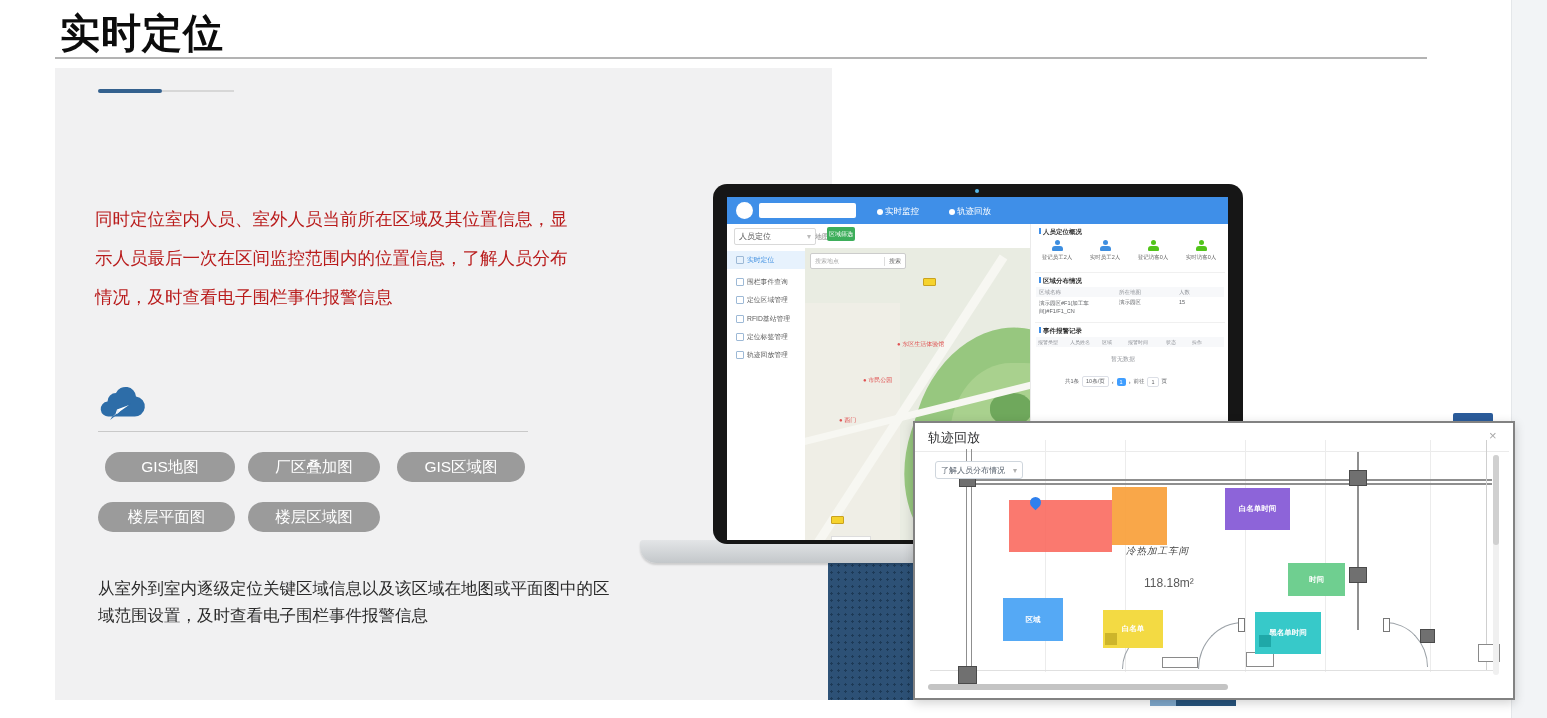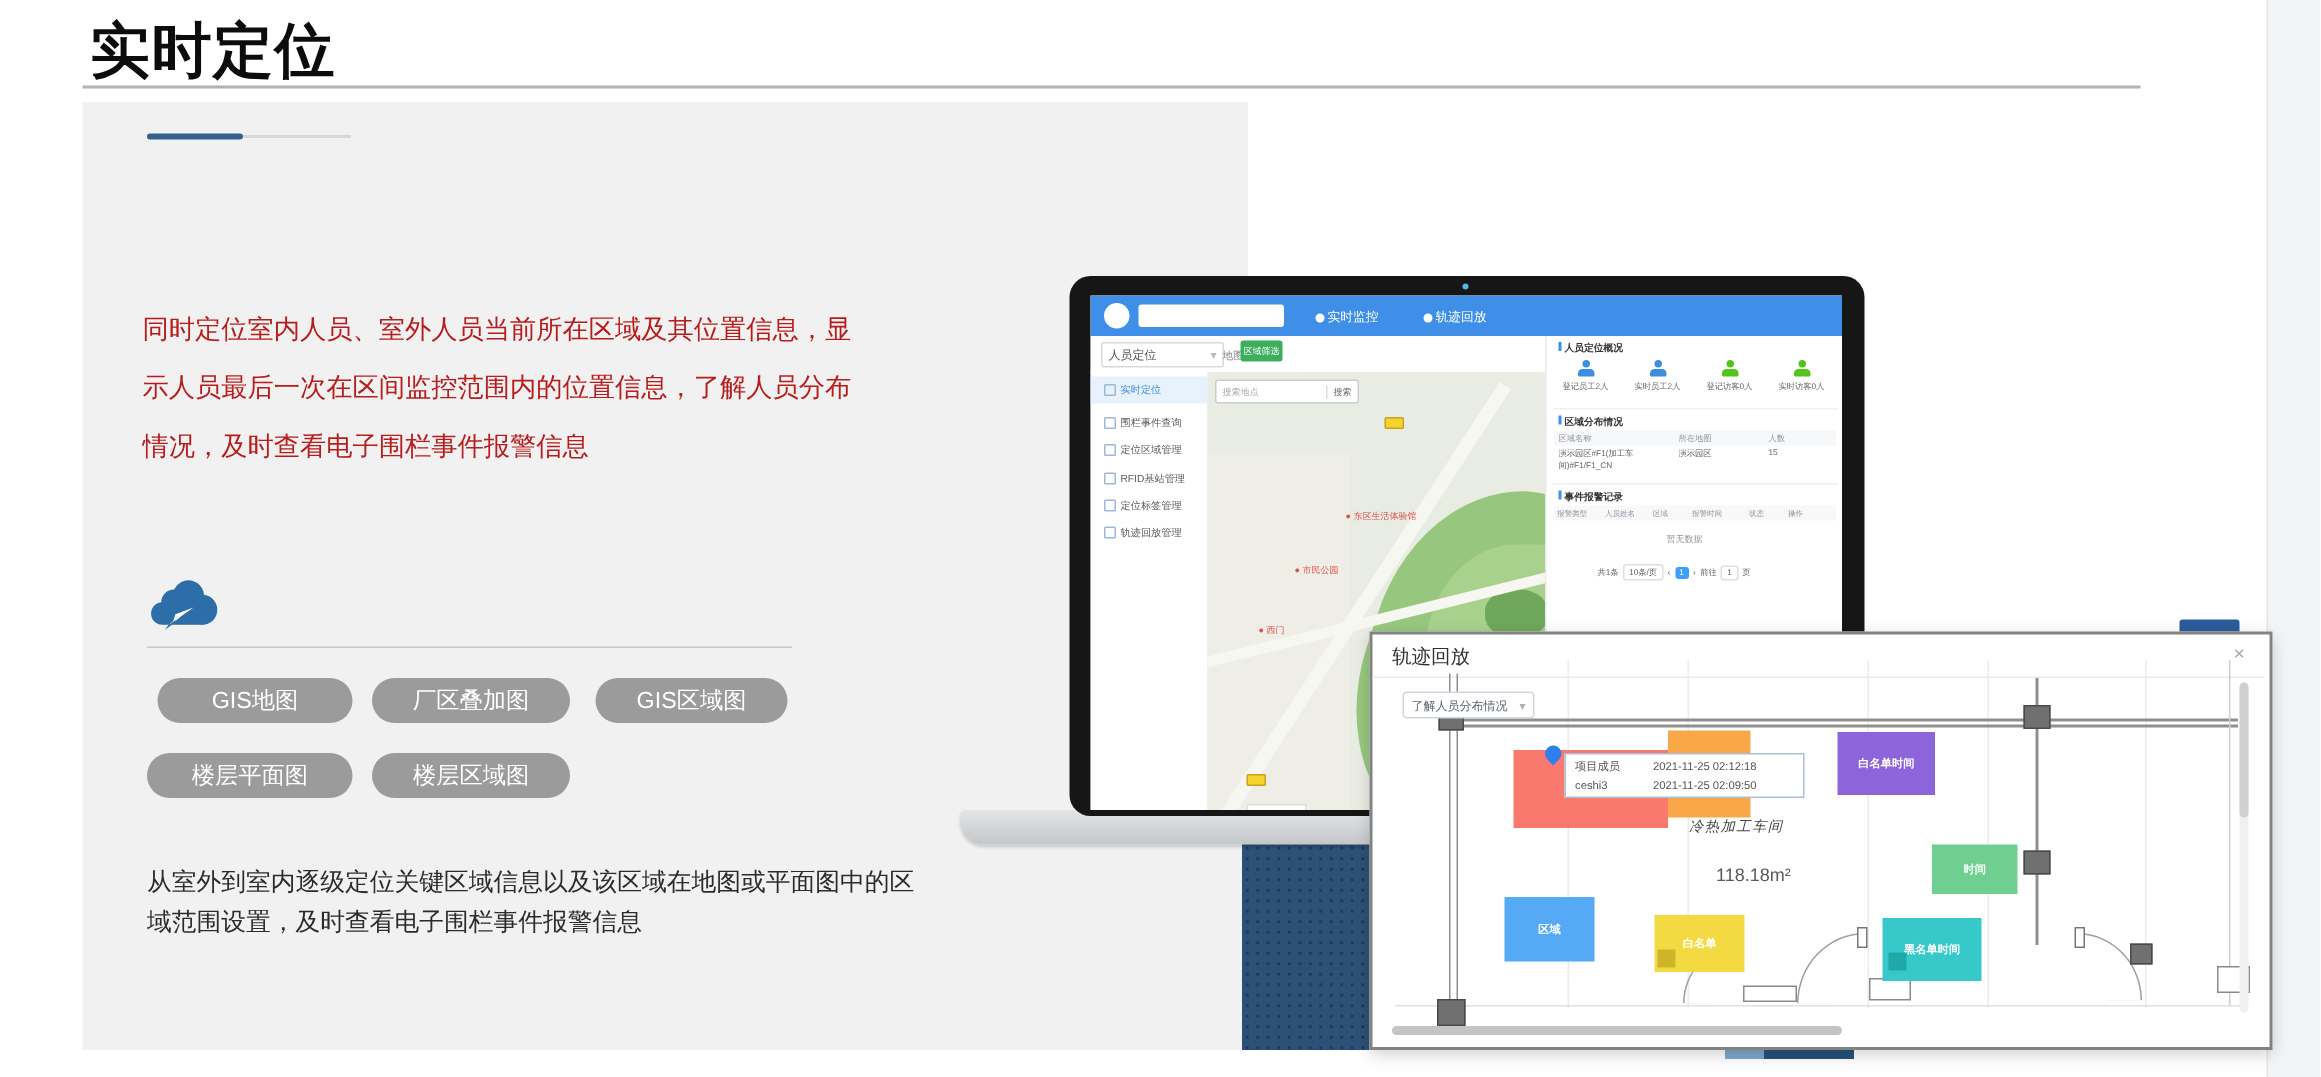--- a/index.html
+++ b/index.html
@@ -337,30 +337,20 @@
   <div class="a zone" style="left:1103px;top:610px;width:60px;height:38px;background:#f3da43">
       <span>白名单</span>
     </div>
   <div class="a" style="left:1105px;top:633px;width:12px;height:12px;background:#cdb52a;z-index:53"></div>
   <div class="a zone" style="left:1255px;top:612px;width:66px;height:42px;background:#37c9c9">
       <span>黑名单时间</span>
     </div>
   <div class="a" style="left:1259px;top:635px;width:12px;height:12px;background:#1fa8a8;z-index:53"></div>
 
   <div class="a pin"></div>
-  <div class="a tooltip">
-    <div class="tt-row">
-        <span class="tt-name">项目成员</span>
-        <span>2021-11-25 02:12:18</span>
-      </div>
-    <div class="tt-row">
-        <span class="tt-name">ceshi3</span>
-        <span>2021-11-25 02:09:50</span>
-      </div>
-  </div>
 
   <div class="a room-label">冷热加工车间</div>
   <div class="a area-label">118.18m²</div>
 
   <div class="a vsb-track"></div>
   <div class="a vsb"></div>
   <div class="a hsb"></div>
 
 </div>
 

